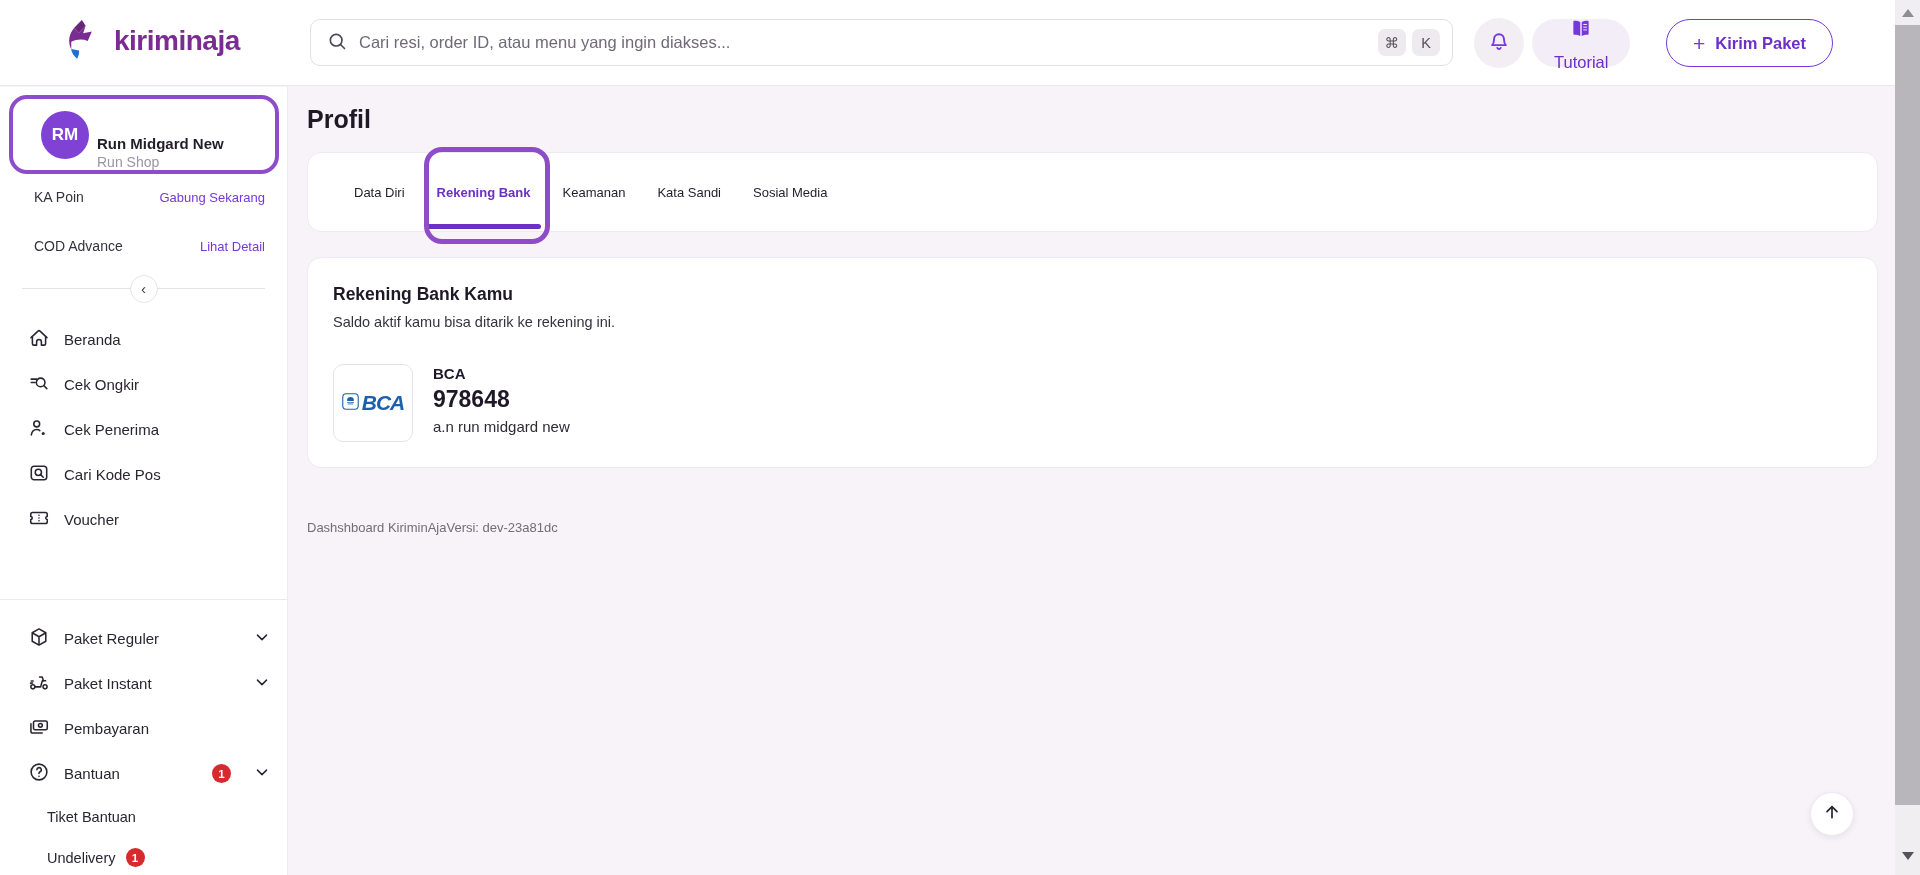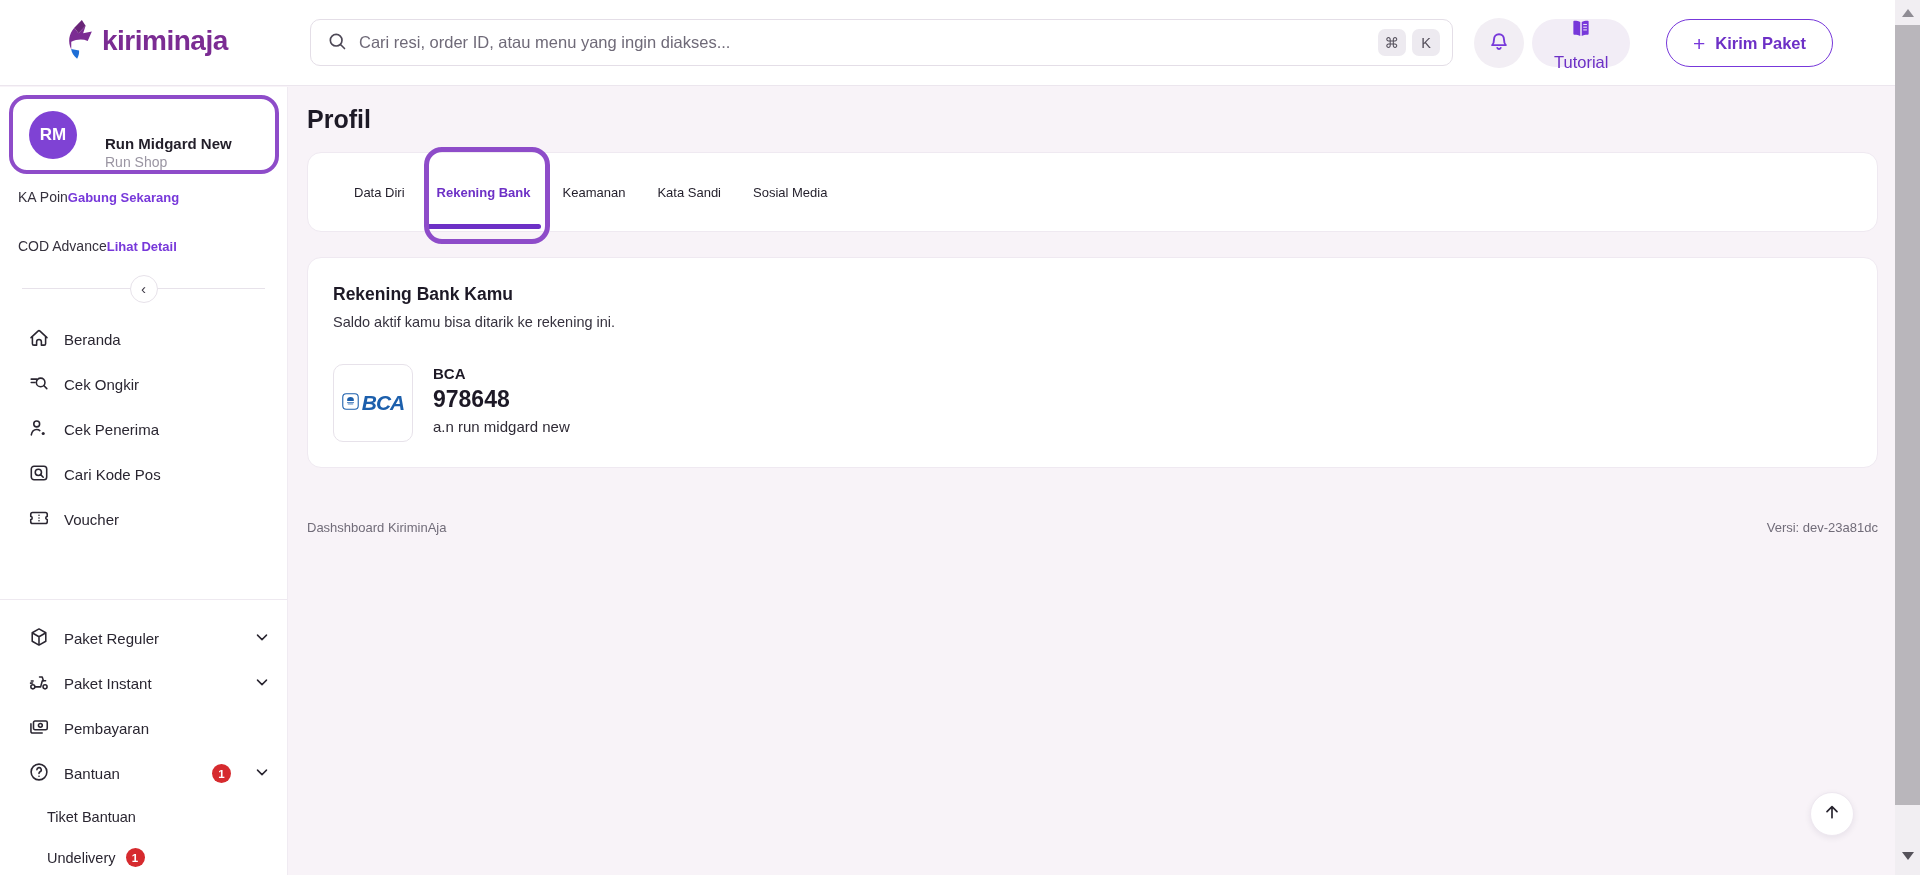--- a/index.html
+++ b/index.html
@@ -2,42 +2,42 @@
 <html><head>
 <meta charset="utf-8">
 <style>
   * { margin:0; padding:0; box-sizing:border-box; }
   html,body { width:1920px; height:875px; overflow:hidden; }
   body { font-family:"Liberation Sans", sans-serif; background:#f8f3f8; color:#26222d; }
   .app { position:relative; width:1920px; height:875px; }
 
   
   .header { position:absolute; top:0; left:0; width:1920px; height:86px; background:#fff; border-bottom:1px solid #ece6ee; z-index:5; }
-  .logo { position:absolute; left:62px; top:18px; display:flex; align-items:center; gap:6px; cursor:pointer;justify-content:space-between; }
+  .logo { position:absolute; left:62px; top:18px; display:flex; align-items:center; gap:18px; cursor:pointer;justify-content:space-between; }
   .logo-text { font-size:28px; font-weight:800; color:#7b2c93; letter-spacing:-0.5px; }
   .search { position:absolute; left:310px; top:19px; width:1143px; height:47px; background:#fff; border:1px solid #e4dee7; border-radius:10px; display:flex; align-items:center; padding:0 12px 0 16px;justify-content:flex-end; }
   .search svg { flex:0 0 auto; }
   .search input { flex:1; border:none; outline:none; font-size:16.5px; color:#3a3542; margin-left:12px; font-family:"Liberation Sans", sans-serif; background:transparent; }
   .search input::placeholder { color:#6f6a78; }
   .kbd { background:#edeaf0; color:#55505c; border-radius:7px; height:27px; min-width:28px; display:flex; align-items:center; justify-content:center; font-size:14.5px; margin-left:6px; padding:0 7px; }
   .icon-btn { position:absolute; width:50px; height:50px; border-radius:50%; background:#f2eef4; display:flex; align-items:center; justify-content:center; cursor:pointer; border:none; }
   .bell-btn { left:1474px; top:18px; }
   .tutorial-btn { position:absolute; left:1532px; top:19px; height:48px; padding:0 22px; border:none; border-radius:24px; background:#f2edf6; display:flex; align-items:center; gap:10px; font-size:16.5px; color:#6d30c6; font-weight:500; cursor:pointer; font-family:"Liberation Sans", sans-serif;flex-direction:column; }
   .kirim-btn { position:absolute; left:1666px; top:19px; height:48px; width:167px; border:1.5px solid #7738da; border-radius:24px; background:#fff; display:flex; align-items:center; justify-content:center; gap:10px; font-size:16.5px; color:#6d30c6; font-weight:700; cursor:pointer; font-family:"Liberation Sans", sans-serif; }
   .plus-glyph { font-size:21px; font-weight:400; color:#7738da; line-height:1; }
 
   
   .sidebar { position:absolute; top:87px; left:0; width:288px; height:788px; background:#fff; border-right:1px solid #f0ebf2; z-index:2; }
-  .profile-card { position:absolute; top:8px; left:9px; width:270px; height:79px; border:4px solid #8e4cc9; border-radius:18px; background:#fff; display:flex; align-items:center; padding:0 16px; gap:28px; cursor:pointer; }
+  .profile-card { position:absolute; top:8px; left:9px; width:270px; height:79px; border:4px solid #8e4cc9; border-radius:18px; background:#fff; display:flex; align-items:center; padding:0 28px; gap:8px; cursor:pointer; }
   .avatar { width:48px; height:48px; border-radius:50%; background:#7f42d4; color:#fff; display:flex; align-items:center; justify-content:center; font-size:17px; font-weight:700; flex:0 0 auto; }
   .profile-name { font-size:15px; font-weight:700; color:#221e29; line-height:19px;margin-top:37px; }
   .profile-shop { font-size:14px; color:#9a95a2; line-height:19px; }
-  .side-row { position:absolute; left:18px; right:22px; height:20px; display:flex; align-items:center; }
+  .side-row { position:absolute; left:34px; right:22px; height:20px; display:flex; justify-content:space-between; align-items:center; }
   .side-row .lbl { font-size:14px; color:#35313d; }
-  .side-row .lnk { font-size:13px; font-weight:700; color:#7738da; cursor:pointer; }
+  .side-row .lnk { font-size:13px; font-weight:400; color:#7738da; cursor:pointer; }
   .collapse-wrap { position:absolute; top:201px; left:22px; right:22px; height:0; border-top:1px solid #e7e2ea; }
   .collapse-btn { position:absolute; left:50%; top:-14px; transform:translateX(-50%); width:28px; height:28px; border-radius:50%; background:#fff; border:1px solid #e7e2ea; color:#3c3845; font-size:15px; display:flex; align-items:center; justify-content:center; cursor:pointer; padding-bottom:2px; }
   .nav { position:absolute; left:0; right:0; }
   .nav1 { top:230px; } .nav2 { top:529px; }
   .nav-item { height:45px; display:flex; align-items:center; padding:0 16px 0 28px; gap:14px; font-size:15px; color:#2a2631; cursor:pointer; }
   .nav-item svg { flex:0 0 auto; color:#2a2631; }
   .nav-item .nav-label { flex:1; }
   .divider2 { position:absolute; top:512px; left:0; right:0; border-top:1px solid #eee9f0; }
   .subnav { position:absolute; top:709px; left:0; right:0; }
   .sub-item { height:41px; display:flex; align-items:center; padding-left:47px; gap:10px; font-size:14.5px; color:#2a2631; cursor:pointer; }
@@ -53,21 +53,21 @@
   .tab-ring { position:absolute; left:3px; right:-3px; top:-6px; bottom:-13px; border:5px solid #8e4cc9; border-radius:18px; pointer-events:none; }
   .content-card { position:absolute; left:19px; top:170px; width:1571px; height:211px; background:#fff; border:1px solid #efe9f1; border-radius:14px; }
   .card-title { position:absolute; left:25px; top:26px; font-size:17.5px; font-weight:700; color:#1d1926; }
   .card-subtitle { position:absolute; left:25px; top:56px; font-size:14.5px; color:#36323e; }
   .bank-logo-box { position:absolute; left:25px; top:106px; width:80px; height:78px; border:1px solid #e7e2ea; border-radius:10px; background:#fff; display:flex; align-items:center; justify-content:center; gap:3px; }
   .bca-word { font-size:21px; font-weight:800; font-style:italic; color:#1c5fac; letter-spacing:-1px; }
   .bank-info { position:absolute; left:125px; top:106px; }
   .bank-name { font-size:15px; font-weight:700; color:#1d1926; line-height:19px; }
   .bank-number { font-size:23px; font-weight:800; color:#1d1926; line-height:30px; margin-top:1px; }
   .bank-holder { font-size:15px; color:#2f2b36; line-height:21px; margin-top:2px; }
-  .page-footer { position:absolute; left:19px; right:42px; top:433px; display:flex; justify-content:space-between; font-size:13px; color:#716c79; }
+  .page-footer { position:absolute; left:19px; right:42px; top:433px; display:flex; font-size:13px; color:#716c79; }
   .scrolltop-btn { position:absolute; left:1522px; top:705px; width:44px; height:44px; border-radius:50%; background:#fff; border:1px solid #eee8f0; box-shadow:0 2px 6px rgba(40,20,60,.08); display:flex; align-items:center; justify-content:center; cursor:pointer; }
 
   
   .scrollbar { position:absolute; top:0; right:0; width:25px; height:875px; background:#f1eef2; z-index:20; }
   .sb-thumb { position:absolute; top:25px; left:0; width:25px; height:780px; background:#b9b6bb; cursor:pointer; }
   .sb-up, .sb-down { position:absolute; left:0; width:25px; height:25px; display:flex; align-items:center; justify-content:center; cursor:pointer; }
   .sb-up { top:0; } .sb-down { bottom:7px; }
   .tri-up { width:0; height:0; border-left:6px solid transparent; border-right:6px solid transparent; border-bottom:8px solid #8f8c94; }
   .tri-down { width:0; height:0; border-left:6px solid transparent; border-right:6px solid transparent; border-top:8px solid #55525a; }
 </style>

